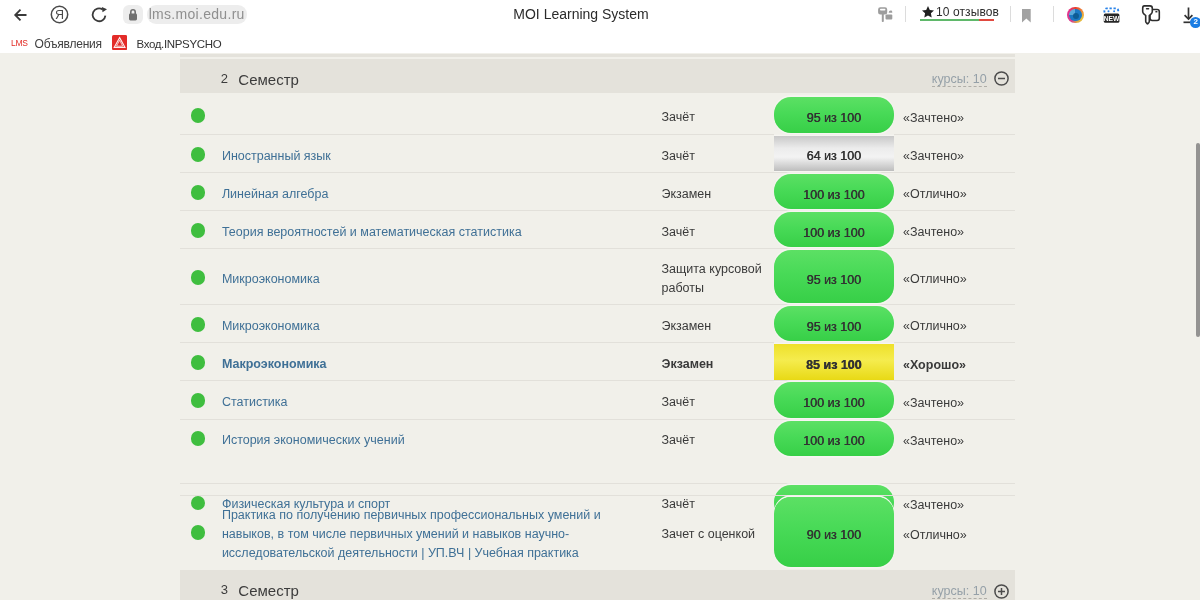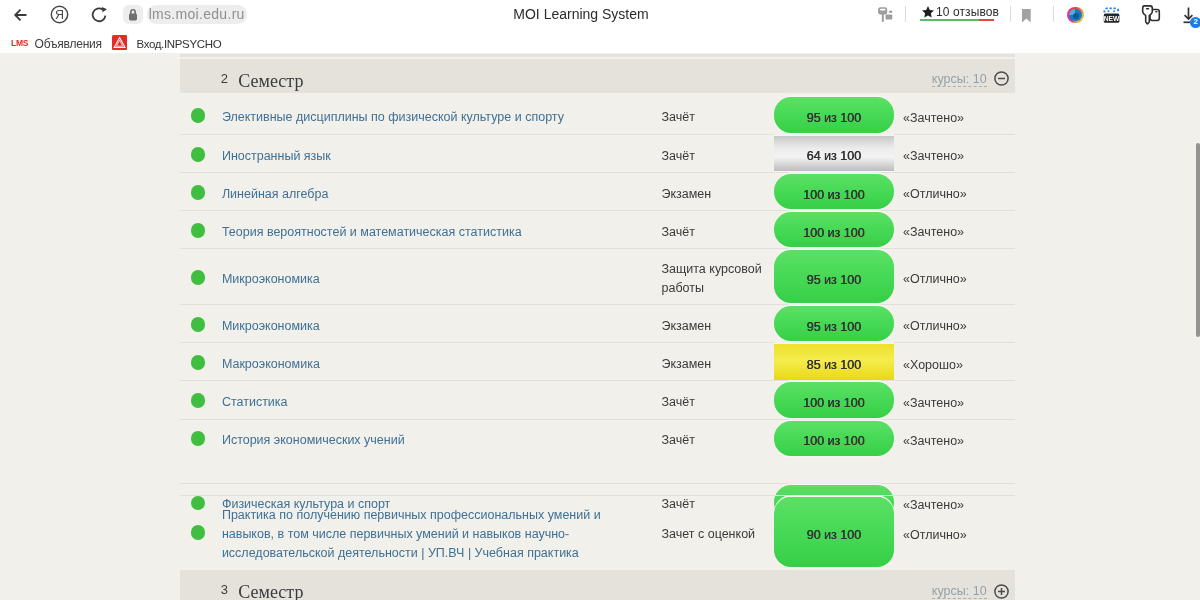--- a/index.html
+++ b/index.html
@@ -6,21 +6,21 @@
        font-family:"Liberation Sans",sans-serif;background:#fff;}
   .abs{position:absolute;}
   
   #page{left:0;top:53.3px;width:1200px;height:546.7px;background:#f1f0ea;}
   
   .gbar{background:#e4e2db;}
   #strip{left:180px;top:53.6px;width:834.6px;height:3.4px;}
   #hdr2{left:180px;top:58.7px;width:834.6px;height:34.6px;}
   #hdr3{left:180px;top:570px;width:834.6px;height:30px;}
   .semnum{left:40.8px;font-size:13px;color:#3c3c3c;}
-  .semtxt{left:58.3px;font-size:18px;color:#3c3c3c;font-family:Liberation Serif, serif;}
+  .semtxt{left:58.3px;font-size:15px;color:#3c3c3c;}
   .kursy{font-size:12.5px;color:#95a0a8;border-bottom:1px dashed #b0aea8;line-height:14px;margin-left:43px;}
   
   .row{left:180px;width:834.6px;border-top:1.4px solid #e2e0da;box-sizing:border-box;}
   .cell{position:absolute;top:0;height:100%;display:flex;align-items:center;box-sizing:border-box;padding-top:5.5px;}
   .dot{position:absolute;left:10.7px;top:50%;margin-top:-6.6px;width:14.6px;height:14.6px;border-radius:50%;background:#3fbe3f;}
   .nm{left:41.9px;width:432px;color:#3f7096;font-size:12.5px;line-height:19px;}
   .tp{left:481.5px;width:114px;color:#3a3a3a;font-size:12.5px;line-height:19px;}
   .sc{left:593.7px;width:120.1px;top:1.1px;height:auto;bottom:0.8px;justify-content:center;font-size:12.5px;color:#323232;text-shadow:0.45px 0 0 #323232;box-shadow:0 -1.8px 0 #f6f5f1,0 1.8px 0 #f6f5f1;}
   .gr{left:723px;width:112px;color:#3a3a3a;font-size:12.5px;}
   .g{background:linear-gradient(180deg,#5ce064 0%,#48da57 45%,#37cf47 100%);border-radius:17px;}
@@ -95,21 +95,21 @@
   <rect x="5.8" y="3.9" width="3.5" height="1.5" rx="0.75" fill="#2e2e2e"></rect>
 </svg>
 
 <svg class="abs" style="left:1181px;top:4px" width="19" height="22" viewBox="0 0 19 22">
   <path d="M7.5 3.5 V14.5" stroke="#333" stroke-width="1.7" fill="none"></path>
   <path d="M3.6 11.2 L7.5 15.1 L11.4 11.2" stroke="#333" stroke-width="1.7" fill="none"></path>
   <path d="M2.5 18.3 H12.5" stroke="#333" stroke-width="1.7" fill="none"></path>
 </svg>
 <div class="abs" style="left:1190.4px;top:17px;width:10.6px;height:10.6px;border-radius:50%;background:#1b7de3;color:#fff;font-size:8px;font-weight:bold;text-align:center;line-height:10.6px;">2</div>
 
-<div class="abs" style="left:11px;top:38.2px;font-size:8.5px;font-weight:bold;color:#e22b24;letter-spacing:-0.3px;text-align:right;">LMS</div>
+<div class="abs" style="left:11px;top:38.2px;font-size:8.5px;font-weight:normal;color:#e22b24;letter-spacing:-0.3px;text-align:right;">LMS</div>
 <div class="abs" style="left:34.5px;top:37.2px;font-size:12px;letter-spacing:-0.2px;color:#404040;">Объявления</div>
 <svg class="abs" style="left:112.1px;top:34.9px" width="15.2" height="15.2" viewBox="0 0 15 15">
   <rect x="0" y="0" width="15" height="15" rx="1.6" fill="#e32b28"></rect>
   <path d="M7.5 2.6 L12.8 12.2 H2.2 Z" fill="none" stroke="#fff" stroke-width="1.1" opacity="0.92"></path>
   <path d="M7.5 5.2 L10.6 11 H4.4 Z" fill="none" stroke="#fff" stroke-width="0.9" opacity="0.8"></path>
 </svg>
 <div class="abs" style="left:136.5px;top:37.5px;font-size:11.5px;letter-spacing:-0.35px;color:#333;">Вход.INPSYCHO</div>
 
 <div class="abs gbar" id="strip"></div>
 <div class="abs gbar" id="hdr2">
@@ -126,21 +126,20 @@
   <div class="abs semtxt" style="top:11.9px;">Семестр</div>
   <div class="abs kursy" style="right:28px;top:13.8px;">курсы: 10</div>
   <svg class="abs" style="right:5.6px;top:13.5px" width="15" height="15" viewBox="0 0 15 15">
     <circle cx="7.5" cy="7.5" r="6.6" fill="none" stroke="#4c4c4c" stroke-width="1.5"></circle>
     <path d="M4 7.5 H11 M7.5 4 V11" stroke="#4c4c4c" stroke-width="1.5"></path>
   </svg>
 </div>
 
 <div class="abs row" style="top:95.9px;height:38.1px;border-top:none;">
   <span class="dot"></span>
-  <div class="cell nm">Элективные дисциплины по физической культуре и спорту</div>
   <div class="cell tp">Зачёт</div>
   <div class="cell sc g">95 из 100</div>
   <div class="cell gr">«Зачтено»</div>
 </div>
 <div class="abs row" style="top:134px;height:38.1px;">
   <span class="dot"></span>
   <div class="cell nm">Иностранный язык</div>
   <div class="cell tp">Зачёт</div>
   <div class="cell sc s">64 из 100</div>
   <div class="cell gr">«Зачтено»</div>
@@ -166,21 +165,21 @@
   <div class="cell sc g">95 из 100</div>
   <div class="cell gr">«Отлично»</div>
 </div>
 <div class="abs row" style="top:304.2px;height:38.1px;">
   <span class="dot"></span>
   <div class="cell nm">Микроэкономика</div>
   <div class="cell tp">Экзамен</div>
   <div class="cell sc g">95 из 100</div>
   <div class="cell gr">«Отлично»</div>
 </div>
-<div class="abs row" style="top:342.3px;height:38.1px;">
+<div class="abs row" style="top:342.3px;height:38.1px;font-weight:bold;">
   <span class="dot"></span>
   <div class="cell nm">Макроэкономика</div>
   <div class="cell tp">Экзамен</div>
   <div class="cell sc y">85 из 100</div>
   <div class="cell gr">«Хорошо»</div>
 </div>
 <div class="abs row" style="top:380.4px;height:38.1px;">
   <span class="dot"></span>
   <div class="cell nm">Статистика</div>
   <div class="cell tp">Зачёт</div>

